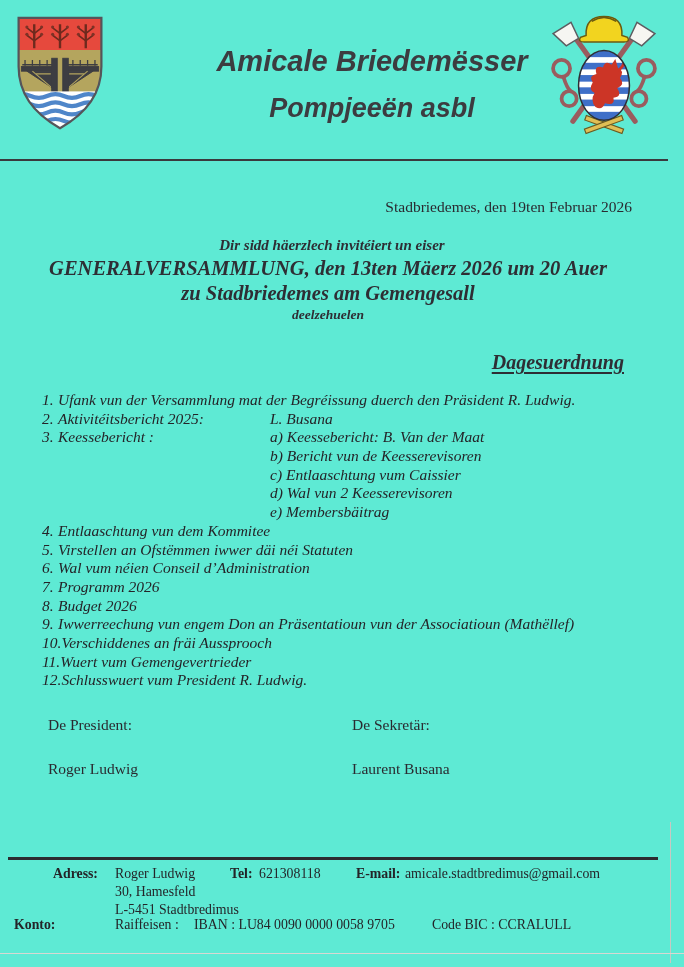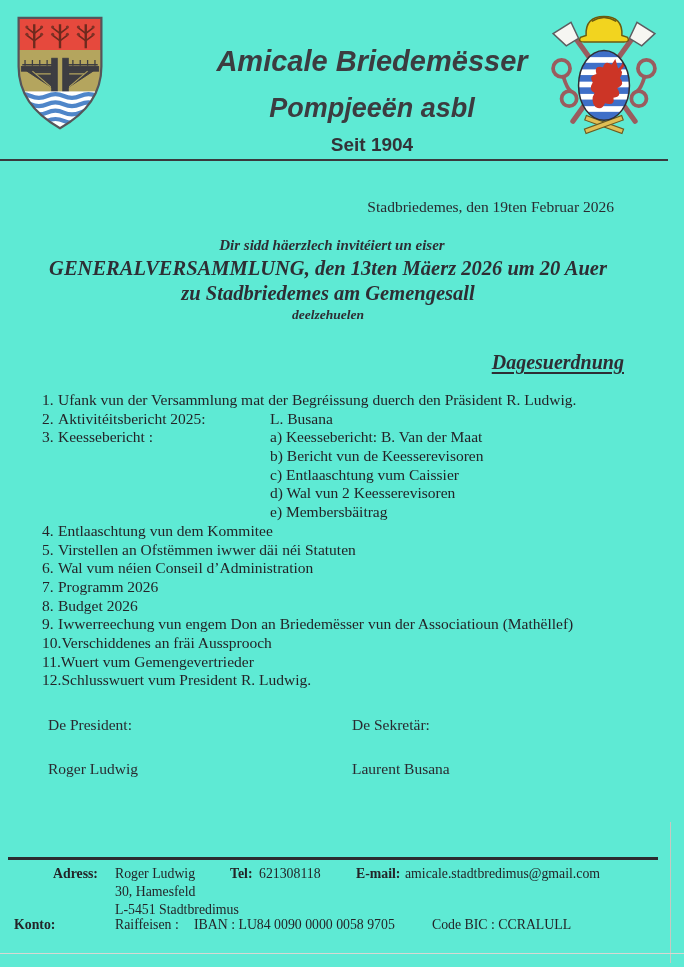--- a/index.html
+++ b/index.html
@@ -12,33 +12,33 @@
   .crest{position:absolute;}
   .crest-left{left:14px;top:8px;}
   .crest-right{left:542px;top:10px;}
   .title-block{position:absolute;left:160px;top:44px;width:424px;text-align:center;
     font-family:"Liberation Sans","DejaVu Sans",sans-serif;color:#3c3c40;}
   .title-line1{font-size:29px;font-weight:bold;font-style:italic;line-height:34px;}
   .title-line2{font-size:27px;font-weight:bold;font-style:italic;line-height:32px;margin-top:14px;}
   .title-since{font-size:19px;font-weight:bold;margin-top:10px;color:#333338;}
   .header-rule{position:absolute;left:0;top:159px;width:668px;height:2px;background:#3a3a3e;}
   
-  .dateline{position:absolute;top:198px;right:70px;font-size:15.5px;color:#2a2a30;}
+  .dateline{position:absolute;top:198px;right:52px;font-size:15.5px;color:#2a2a30;}
   
   .invitation{position:absolute;left:0;top:236px;width:656px;text-align:center;
     font-weight:bold;font-style:italic;color:#2e2e34;}
   .inv-intro{font-size:15px;line-height:19px;margin-left:8px;}
   .inv-main{font-size:20.5px;line-height:26px;}
   .inv-place{font-size:20.5px;line-height:25px;}
   .inv-outro{font-size:13.5px;line-height:17px;}
   
   .agenda-title-wrap{position:absolute;left:0;top:351px;width:624px;text-align:right;}
   .agenda-title{font-size:20px;font-weight:bold;font-style:italic;
     text-decoration:underline;text-underline-offset:3px;color:#2e2e34;}
-  .agenda{position:absolute;left:42px;top:391px;width:610px;font-size:15.5px;color:#242428;}
+  .agenda{position:absolute;left:42px;top:391px;width:610px;font-size:15.5px;color:#242428;font-style:italic;}
   .agenda .row{position:relative;height:18.7px;line-height:18.7px;white-space:nowrap;}
   .agenda .num{display:inline-block;min-width:16px;}
   .agenda .col2{position:absolute;left:228px;top:0;}
   
   .sig{position:absolute;font-size:15.5px;color:#2a2a30;}
   .sig-role-left{left:48px;top:716px;}
   .sig-role-right{left:352px;top:716px;}
   .sig-name-left{left:48px;top:760px;}
   .sig-name-right{left:352px;top:760px;}
   
@@ -128,21 +128,20 @@
           <path d="M0,117 Q9,113 18,117 T36,117 T54,117 T72,117 T90,117 T108,117"></path>
         </g>
       </g>
       <path d="M5,5 H95 V58 Q95,100 50,125 Q5,100 5,58 Z" fill="none" stroke="#55555a" stroke-width="2.4"></path>
     </svg>
   </div>
 
   <div class="title-block">
     <div class="title-line1">Amicale Briedemësser</div>
     <div class="title-line2">Pompjeeën asbl</div>
-    <div class="title-since">Seit 1904</div>
   </div>
 
   <div class="crest crest-right">
     <svg width="124" height="132" viewBox="0 0 130 140">
 
       <g stroke="#9a5c5e" stroke-width="4" fill="none">
         <circle cx="20" cy="62" r="9"></circle>
           <circle cx="110" cy="62" r="9"></circle>
         <circle cx="28" cy="94" r="8"></circle>
           <circle cx="102" cy="94" r="8"></circle>
@@ -218,21 +217,21 @@
         <span class="col2">d) Wal vun 2 Keesserevisoren</span>
       </div>
     <div class="row">
         <span class="col2">e) Membersbäitrag</span>
       </div>
     <div class="row"><span class="num">4.</span><span class="txt">Entlaaschtung vun dem Kommitee</span></div>
     <div class="row"><span class="num">5.</span><span class="txt">Virstellen an Ofstëmmen iwwer däi néi Statuten</span></div>
     <div class="row"><span class="num">6.</span><span class="txt">Wal vum néien Conseil d’Administration</span></div>
     <div class="row"><span class="num">7.</span><span class="txt">Programm 2026</span></div>
     <div class="row"><span class="num">8.</span><span class="txt">Budget 2026</span></div>
-    <div class="row"><span class="num">9.</span><span class="txt">Iwwerreechung vun engem Don an Briedemësser vun der Associatioun (Mathëllef)</span></div>
+    <div class="row"><span class="num">9.</span><span class="txt">Iwwerreechung vun engem Don an Präsentatioun vun der Associatioun (Mathëllef)</span></div>
     <div class="row"><span class="num">10.</span><span class="txt">Verschiddenes an fräi Aussprooch</span></div>
     <div class="row"><span class="num">11.</span><span class="txt">Wuert vum Gemengevertrieder</span></div>
     <div class="row"><span class="num">12.</span><span class="txt">Schlusswuert vum President R. Ludwig.</span></div>
   </div>
 
   <div class="sig sig-role-left">De President:</div>
   <div class="sig sig-role-right">De Sekretär:</div>
   <div class="sig sig-name-left">Roger Ludwig</div>
   <div class="sig sig-name-right">Laurent Busana</div>
 

